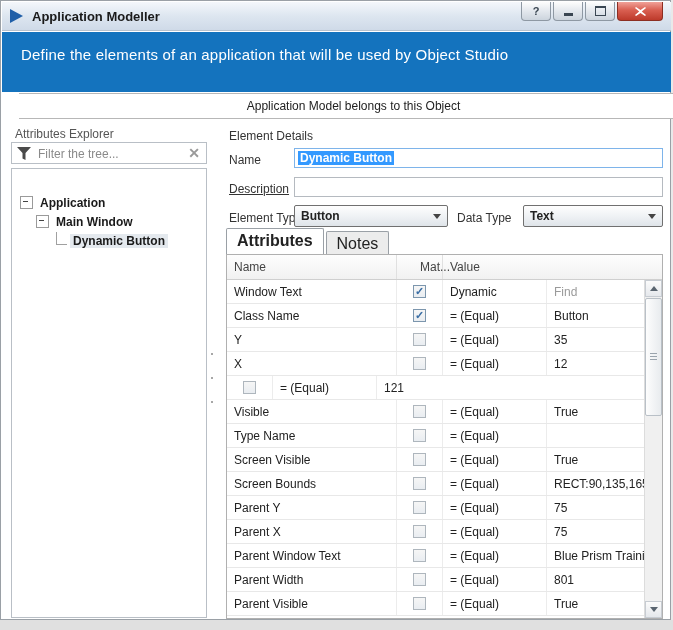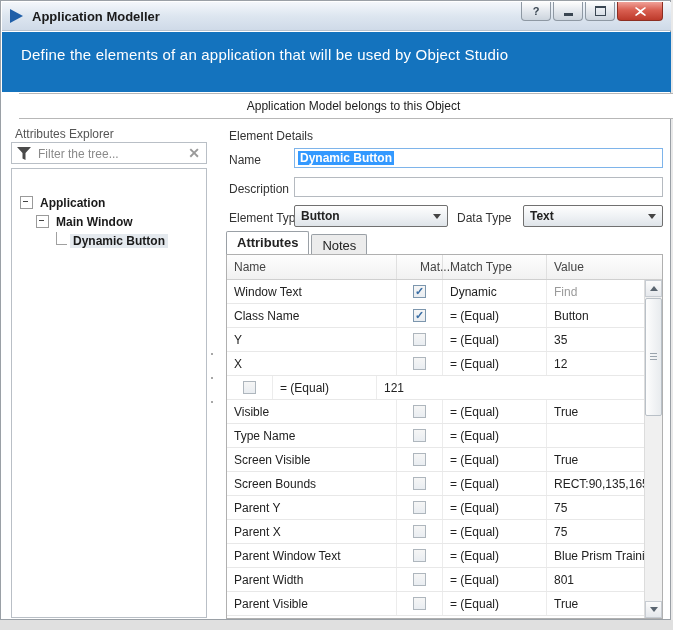--- a/index.html
+++ b/index.html
@@ -61,21 +61,21 @@
   .txt-input{position:absolute;height:20px;border:1px solid #b5bac0;background:#fff;box-sizing:border-box;font-size:12px;
     display:flex;align-items:center;padding:0 3px;}
   .txt-input.focused{border-color:#7eb4ea;}
   .sel-text{background:#3399ff;color:#fff;padding:0 2px;font-weight:bold;}
   .dropdown{position:absolute;height:22px;border:1px solid #707070;border-radius:2px;background:linear-gradient(#fefefe,#eef1f4 55%,#dfe4e9);
     box-sizing:border-box;display:flex;align-items:center;font-size:12px;font-weight:bold;color:#222;padding-left:6px;cursor:default;}
   .dd-arrow{position:absolute;right:6px;top:8px;width:0;height:0;border-left:4px solid transparent;border-right:4px solid transparent;border-top:5px solid #444;}
 
   
   .tabs{position:absolute;left:225px;top:230px;height:23px;display:flex;align-items:flex-end;}
-  .tab{font-size:13px;color:#222;border:1px solid #9aa0a6;border-bottom:none;padding:3px 10px 1px 10px;background:#ececec;
+  .tab{font-size:16px;color:#222;border:1px solid #9aa0a6;border-bottom:none;padding:3px 10px 1px 10px;background:#ececec;
     border-radius:2px 2px 0 0;margin-right:2px;cursor:default;}
   .tab.active{background:#fff;font-weight:bold;position:relative;top:1px;padding-bottom:5px;}
   .tabline{position:absolute;left:225px;top:253px;width:437px;height:1px;background:#9aa0a6;}
 
   
   .table{position:absolute;left:225px;top:253px;width:437px;height:365px;border:1px solid #b0b0b0;background:#fff;box-sizing:border-box;overflow:hidden;}
   .thead{display:flex;height:25px;background:linear-gradient(#fdfdfd,#f1f1f1);border-bottom:1px solid #cfcfcf;
     font-size:12px;color:#444;align-items:center;box-sizing:border-box;}
   .th{padding-left:7px;box-sizing:border-box;height:100%;display:flex;align-items:center;border-right:1px solid #e0e0e0;}
   .th.c-name{width:170px;}
@@ -165,21 +165,21 @@
         <i></i>
       </div>
 
     <div class="section-label">Element Details</div>
 
     <div class="fld-label" style="left:228px;top:152px;">Name</div>
     <div class="txt-input focused" style="left:293px;top:147px;width:369px;">
       <span class="sel-text">Dynamic Button</span>
     </div>
 
-    <div class="fld-label" style="left:228px;top:181px;">Description</div>
+    <div class="fld-label" style="left:228px;top:181px;text-decoration:underline;">Description</div>
     <div class="txt-input" style="left:293px;top:176px;width:369px;">
       <span></span>
     </div>
 
     <div class="fld-label" style="left:228px;top:210px;">Element Type</div>
     <div class="dropdown" style="left:293px;top:204px;width:154px;">
       <span>Button</span>
       <span class="dd-arrow"></span>
     </div>
     <div class="fld-label" style="left:456px;top:210px;">Data Type</div>
@@ -196,21 +196,20 @@
 
     <div class="table">
       <div class="thead">
         <div class="th c-name">Name</div>
         <div class="th c-match">
           <svg width="9" height="9" viewBox="0 0 14 13" style="margin-right:3px;">
             <path d="M0 0 H14 L8.5 6 V13 L5.5 11.5 V6 Z" fill="#555"></path>
             </svg>
           <span>Mat...</span>
         </div>
-        <div class="th c-mtype">Match Type</div>
         <div class="th c-value">Value</div>
       </div>
       <div class="tbody">
           <div class="trow">
             <div class="tc c-name">Window Text</div>
             <div class="tc c-match">
               <span class="cb checked">✓</span>
             </div>
             <div class="tc c-mtype">Dynamic</div>
             <div class="tc c-value graytext">Find</div>

